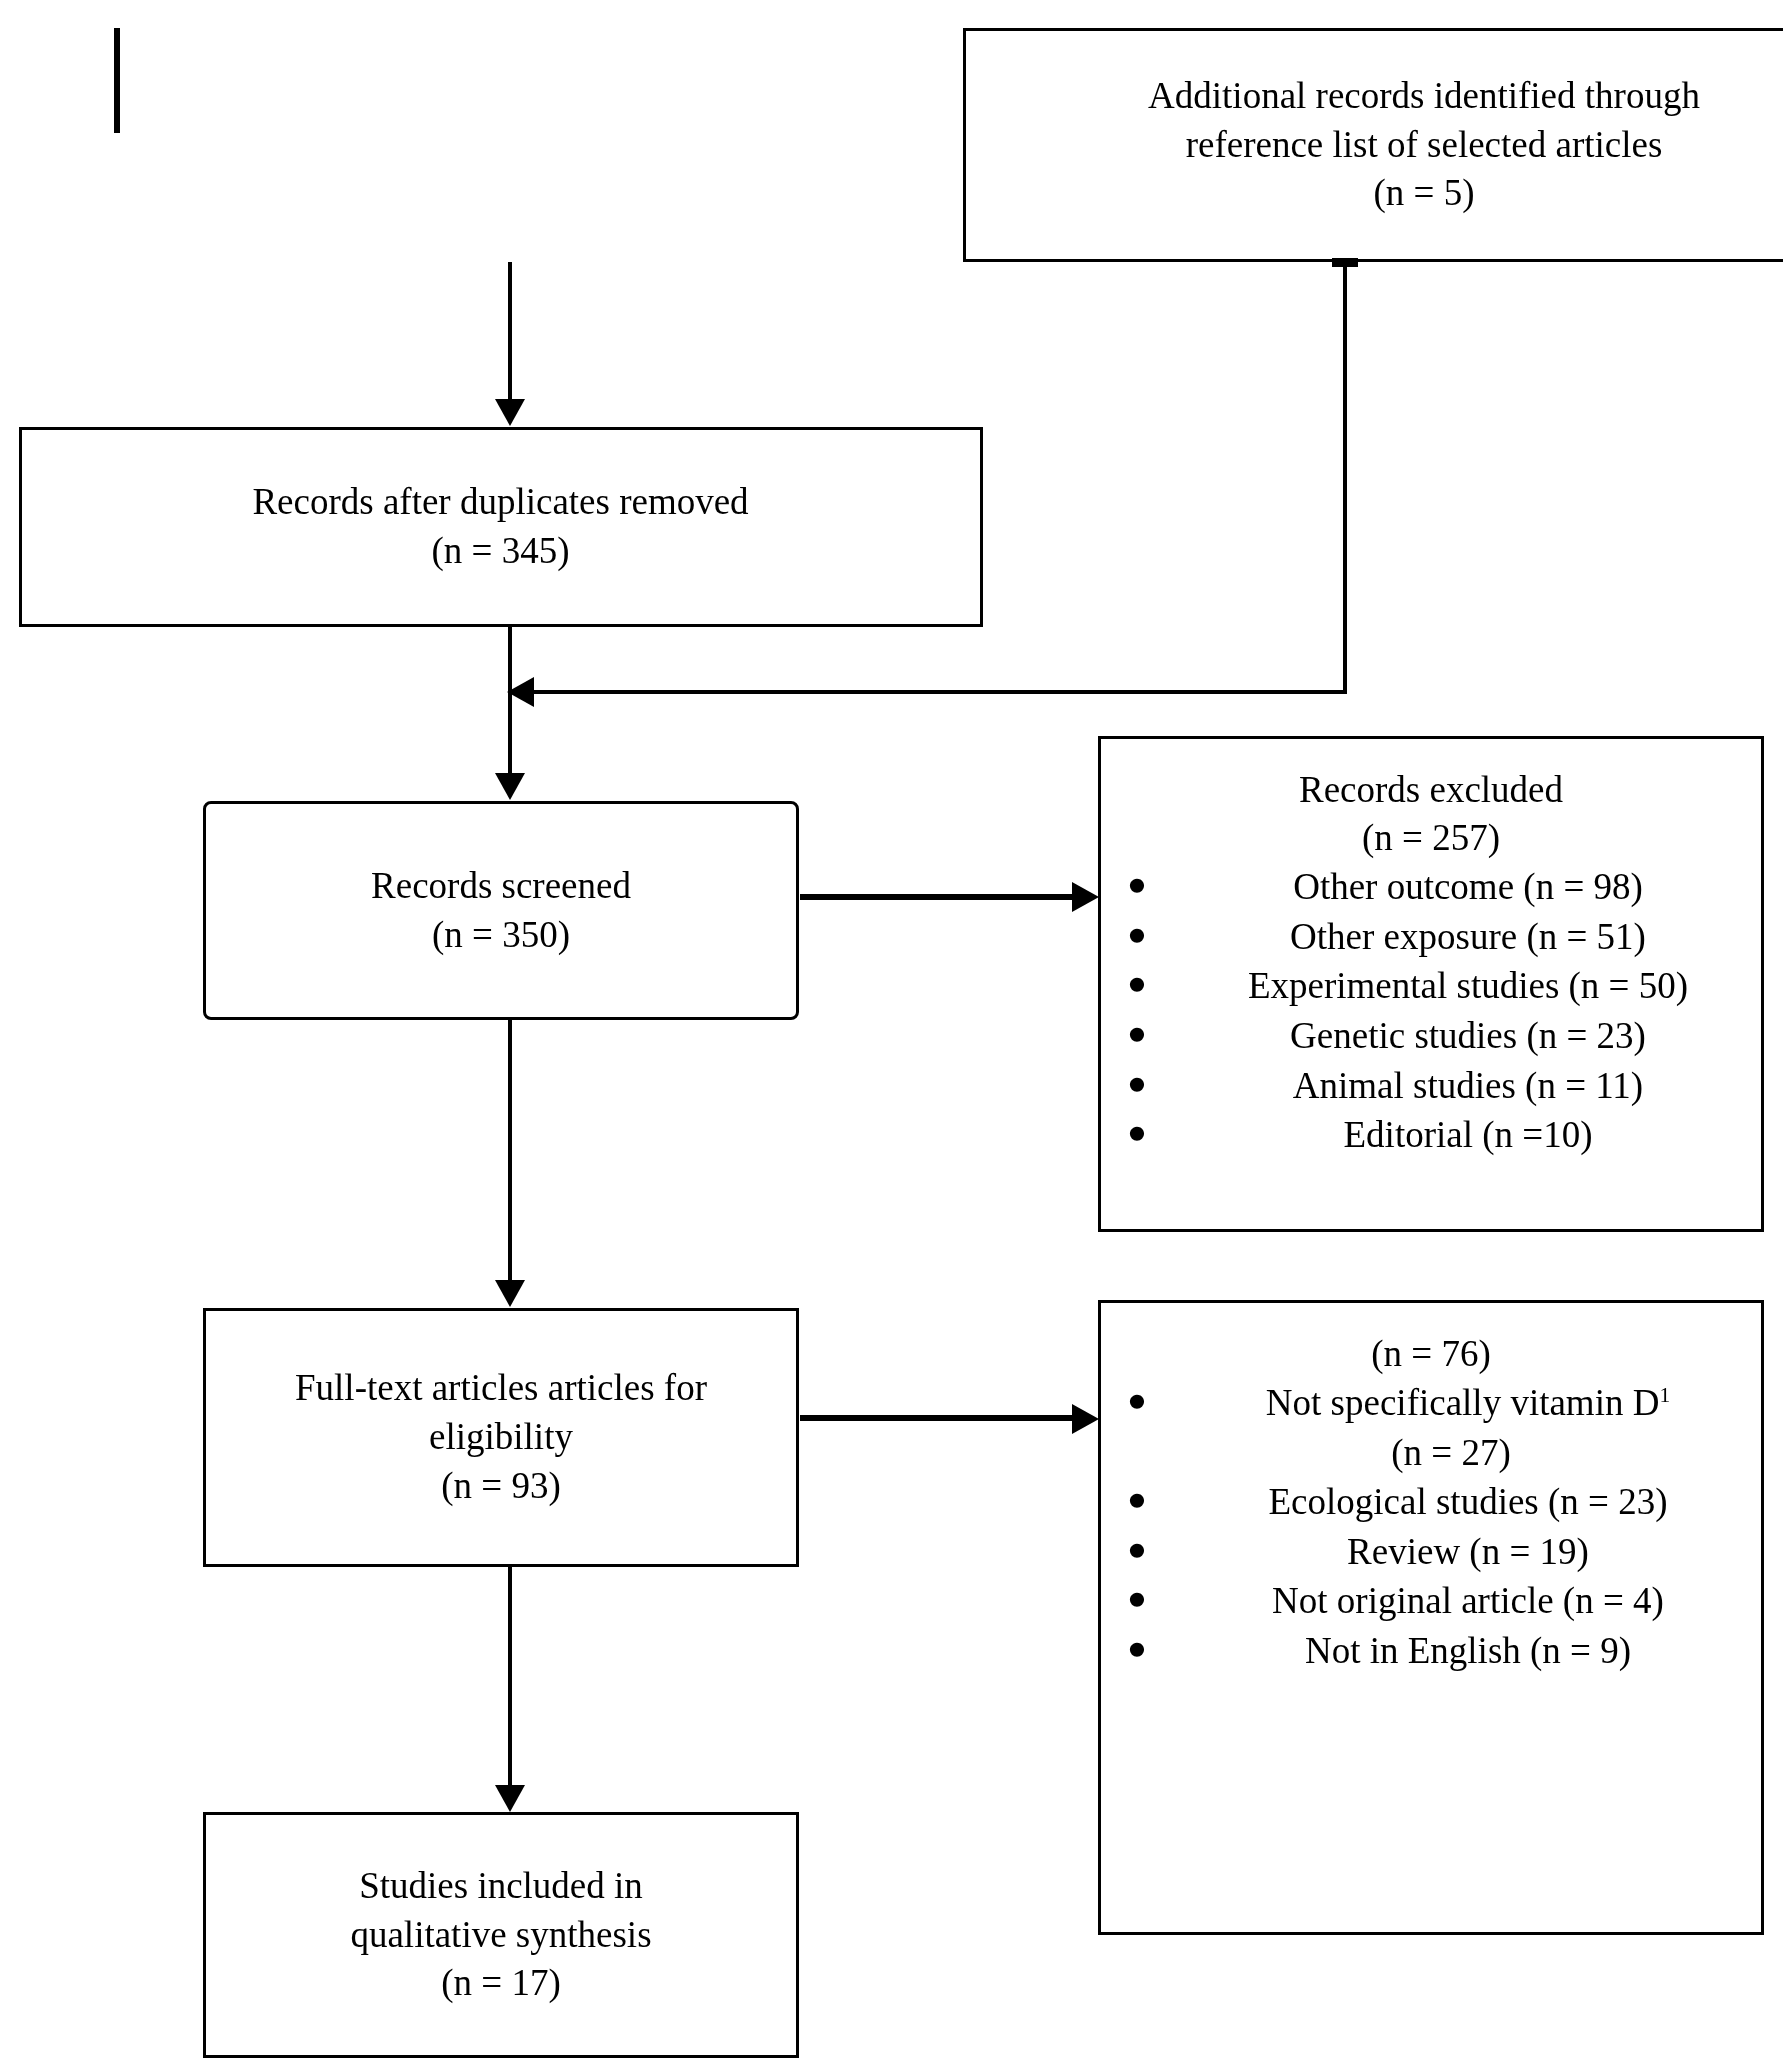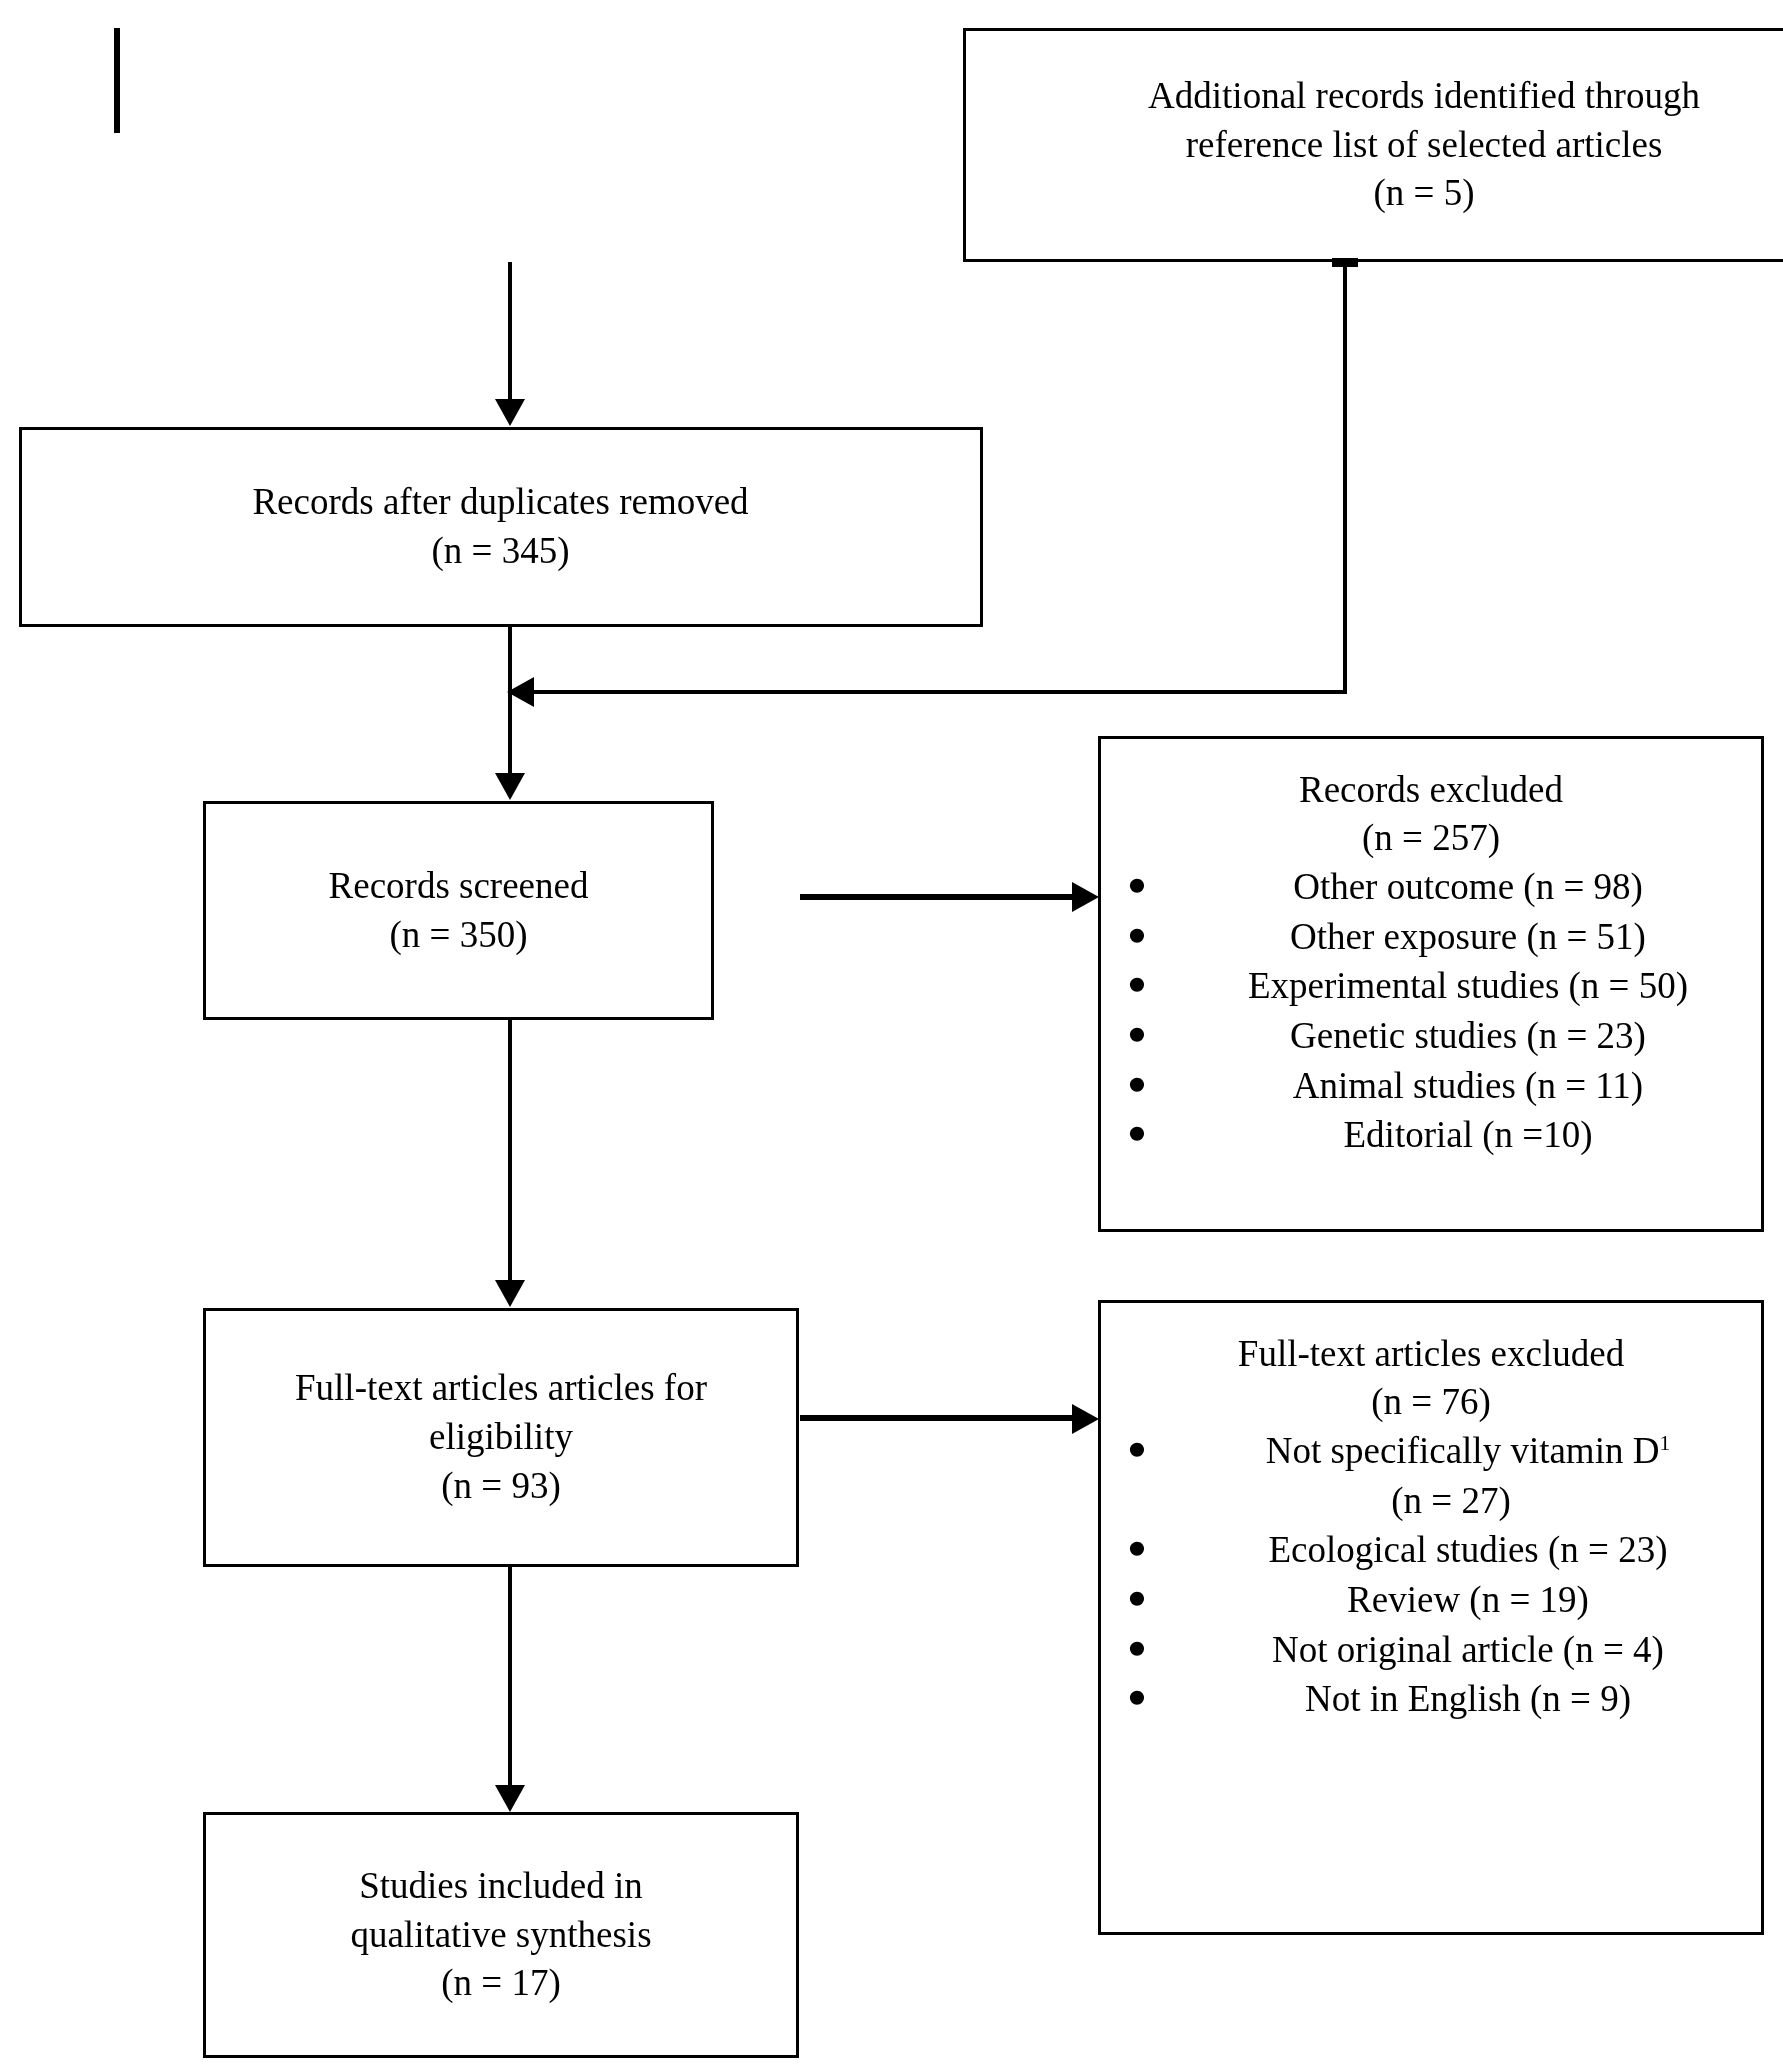--- a/index.html
+++ b/index.html
@@ -133,21 +133,21 @@
   <div class="arrow-left" style="left:507px; top:677px;"></div>
 
   <div class="box box-center" style="left:18.5px; top:427px; width:964px; height:200px; padding:0 18.5px;">
     <div class="line">Records after duplicates removed</div>
     <div class="line">(n =  345)</div>
   </div>
 
   <div class="vline" style="left:508px; top:627px; height:148px;"></div>
   <div class="arrow-down" style="left:495px; top:773px;"></div>
 
-  <div class="box box-center" style="left:203px; top:801px; width:511px; height:219px; padding:0 18.5px;">
+  <div class="box box-center" style="left:203px; top:801px; width:596px; height:219px; padding:0 18.5px;border-radius:8px;">
     <div class="line">Records screened</div>
     <div class="line">(n =  350)</div>
   </div>
 
   <div class="hline" style="left:800px; top:894px; width:276px; height:5.5px;"></div>
   <div class="arrow-right" style="left:1072px; top:882px;"></div>
 
   <div class="box box-left" style="left:1098px; top:736px; width:666px; height:496px; padding:27px 15px 0 15px;">
     <div class="excl-head">Records excluded</div>
     <div class="excl-head">(n = 257)</div>
@@ -185,21 +185,20 @@
   <div class="box box-center" style="left:203px; top:1308px; width:596px; height:259px; padding:0 18.5px;">
     <div class="line">Full-text articles articles for</div>
     <div class="line">eligibility</div>
     <div class="line">(n =  93)</div>
   </div>
 
   <div class="hline" style="left:800px; top:1415px; width:276px; height:5.5px;"></div>
   <div class="arrow-right" style="left:1072px; top:1404px;"></div>
 
   <div class="box box-left" style="left:1098px; top:1300px; width:666px; height:635px; padding:27px 15px 0 15px;">
-    <div class="excl-head">Full-text articles excluded</div>
     <div class="excl-head">(n = 76)</div>
     <ul class="bullets">
       <li>
         <span class="bullet-dot">●</span>
         <span>Not specifically vitamin D</span><sup>1</sup>
         <span class="cont">(n = 27)</span>
       </li>
       <li>
         <span class="bullet-dot">●</span>
         <span>Ecological studies (n = 23)</span>

